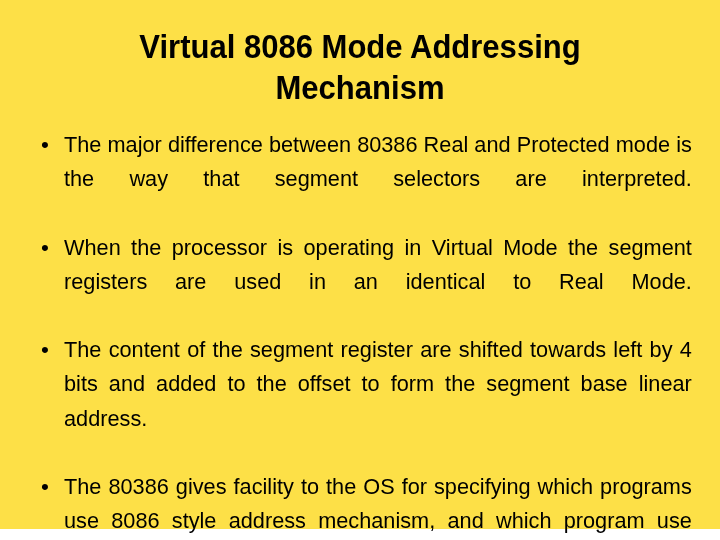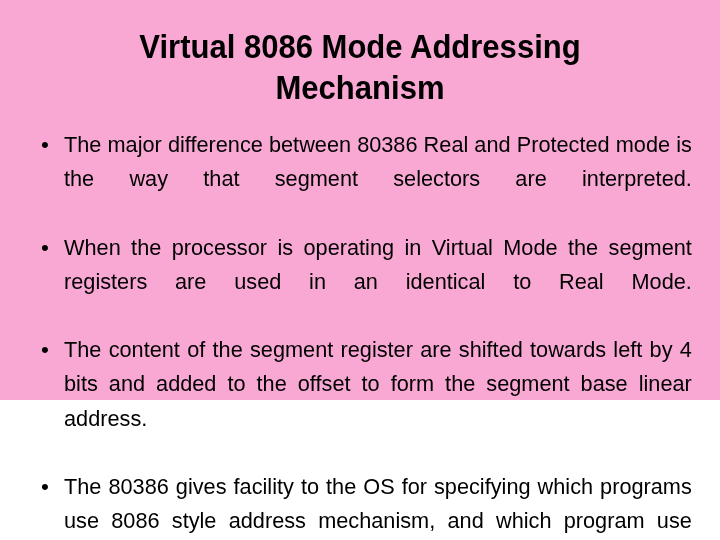--- a/index.html
+++ b/index.html
@@ -12,24 +12,24 @@
     height: 540px;
     background: #ffffff;
     font-family: "Liberation Sans", "DejaVu Sans", sans-serif;
     color: #000000;
     overflow: hidden;
     position: relative;
   }
 
   .slide {
     width: 720px;
-    height: 400px;
+    height: 529px;
     box-sizing: border-box;
     position: relative;
-    background: #f9a8d4;
+    background: #fde047;
   }
 
   
   .slide-title {
     position: absolute;
     top: 26px;
     left: 40px;
     width: 640px;
     text-align: center;
     font-weight: bold;

